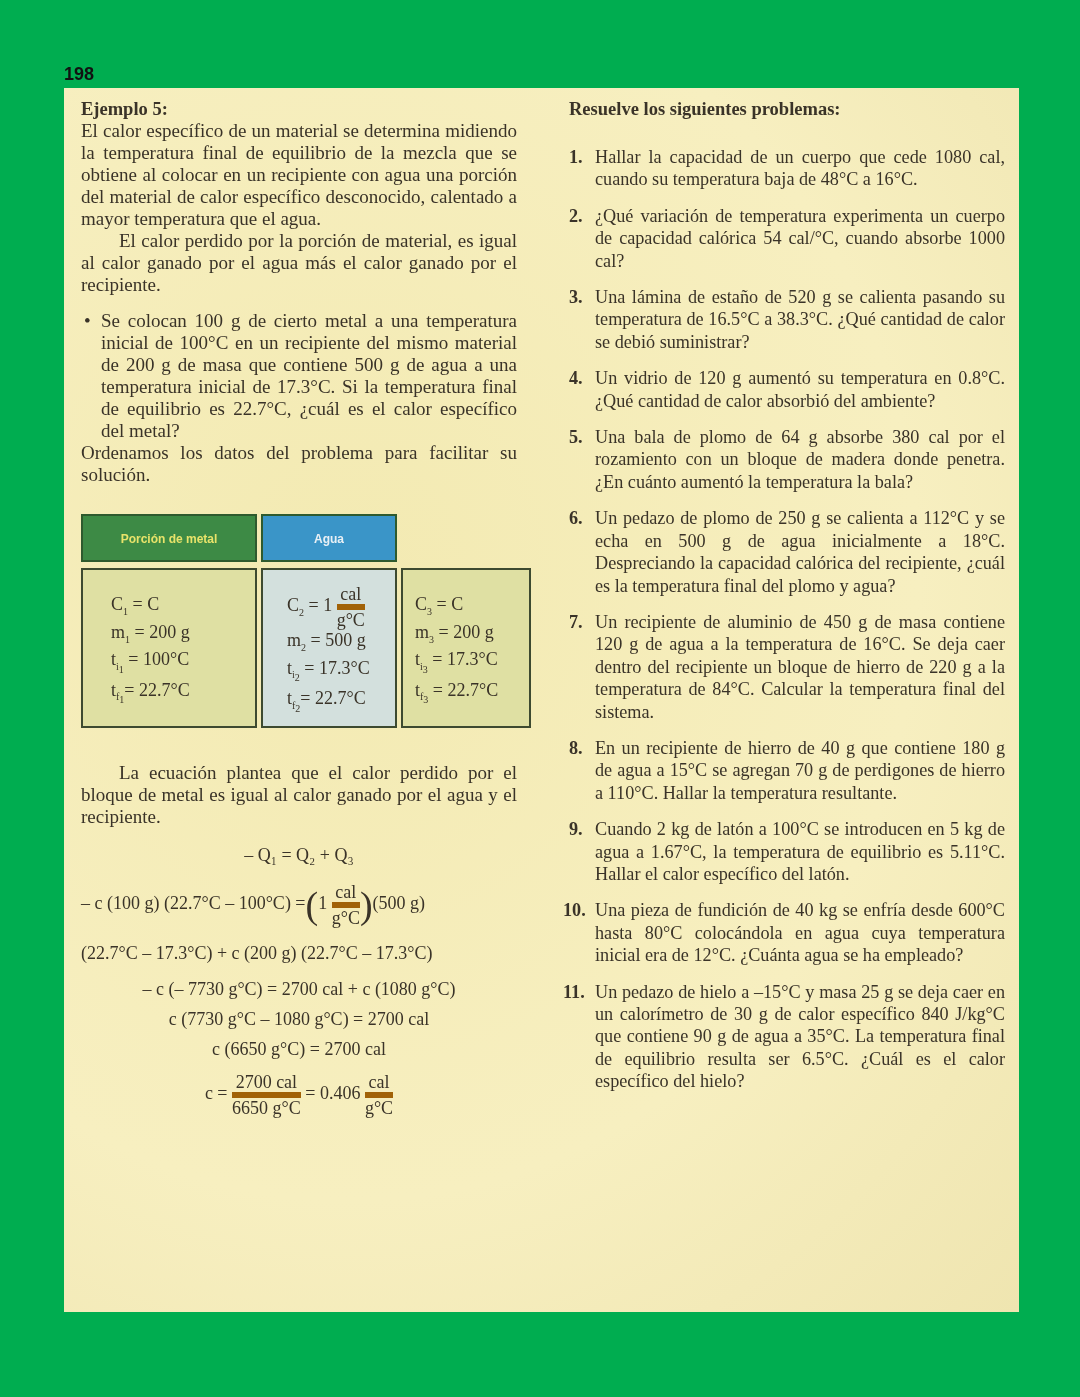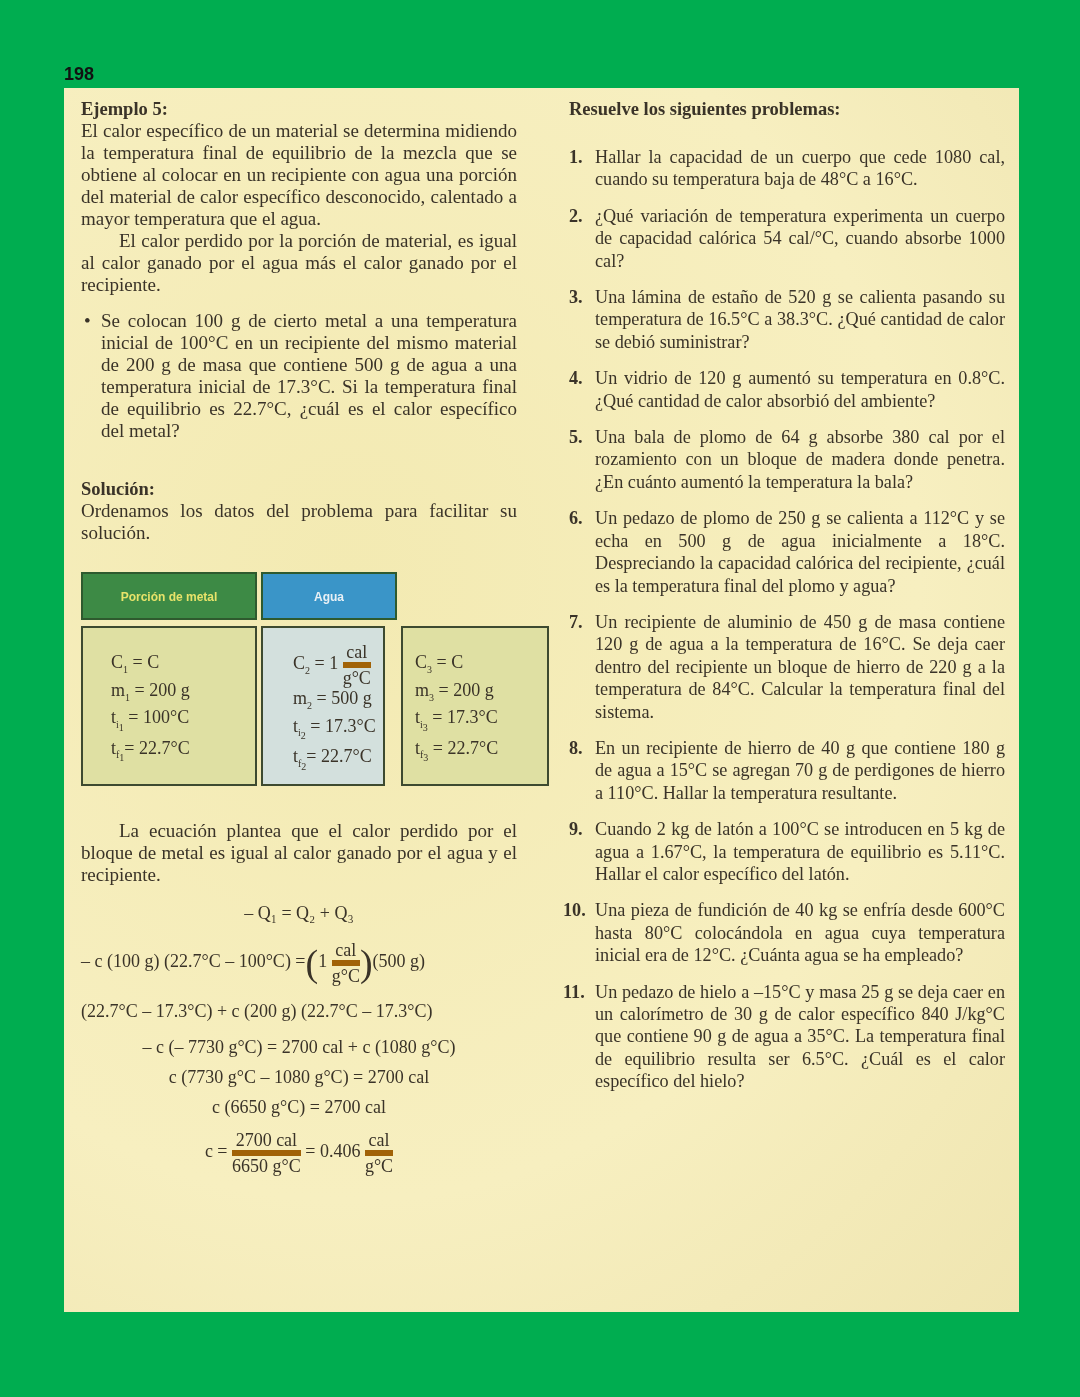--- a/index.html
+++ b/index.html
@@ -66,47 +66,46 @@
   <div class="col-left">
     <p class="h">Ejemplo 5:</p>
     <p class="p">El calor específico de un material se determina midiendo la temperatura final de equilibrio de la mezcla que se obtiene al colocar en un recipiente con agua una porción del material de calor específico desconocido, calentado a mayor temperatura que el agua.</p>
     <p class="p indent">El calor perdido por la porción de material, es igual al calor ganado por el agua más el calor ganado por el recipiente.</p>
 
     <div class="p bullet">
       <span class="dot">•</span>
       <span>Se colocan 100 g de cierto metal a una temperatura inicial de 100°C en un recipiente del mismo material de 200 g de masa que contiene 500 g de agua a una temperatura inicial de 17.3°C. Si la temperatura final de equilibrio es 22.7°C, ¿cuál es el calor específico del metal?</span>
     </div>
 
-    <p class="h sol">Solución:</p>
     <p class="p">Ordenamos los datos del problema para facilitar su solución.</p>
 
     <div class="table">
       <div class="th green" style="left:0;width:176px;">Porción de metal</div>
       <div class="th blue" style="left:180px;width:136px;">Agua</div>
 
       <div class="td green" style="left:0;width:176px;padding-left:28px;">
         <div class="ln">C<sub>1</sub> = C</div>
         <div class="ln">m<sub>1</sub> <span>= 200 g</span></div>
         <div class="ln">t<sub>i<sub>1</sub></sub> <span>= 100°C</span></div>
         <div class="ln">t<sub>f<sub>1</sub></sub><span>= 22.7°C</span></div>
       </div>
 
-      <div class="td blue" style="left:180px;width:124px;padding-left:30px;padding-top:14px;">
+      <div class="td blue" style="left:180px;width:136px;padding-left:24px;padding-top:14px;">
         <div class="ln">C<sub>2</sub> <span>= 1</span>
           <span class="frac">
             <span class="num">cal</span>
             <span class="den">g°C</span>
           </span>
         </div>
         <div class="ln">m<sub>2</sub> <span>= 500 g</span></div>
         <div class="ln">t<sub>i<sub>2</sub></sub> <span>= 17.3°C</span></div>
         <div class="ln">t<sub>f<sub>2</sub></sub><span>= 22.7°C</span></div>
       </div>
 
-      <div class="td green" style="left:320px;width:148px;padding-left:12px;">
+      <div class="td green" style="left:320px;width:130px;padding-left:12px;">
         <div class="ln">C<sub>3</sub> <span>= C</span></div>
         <div class="ln">m<sub>3</sub> <span>= 200 g</span></div>
         <div class="ln">t<sub>i<sub>3</sub></sub> <span>= 17.3°C</span></div>
         <div class="ln">t<sub>f<sub>3</sub></sub> <span>= 22.7°C</span></div>
       </div>
     </div>
 
     <p class="p indent" style="margin-top:34px;">La ecuación plantea que el calor perdido por el bloque de metal es igual al calor ganado por el agua y el recipiente.</p>
 
     <div class="eqs">

